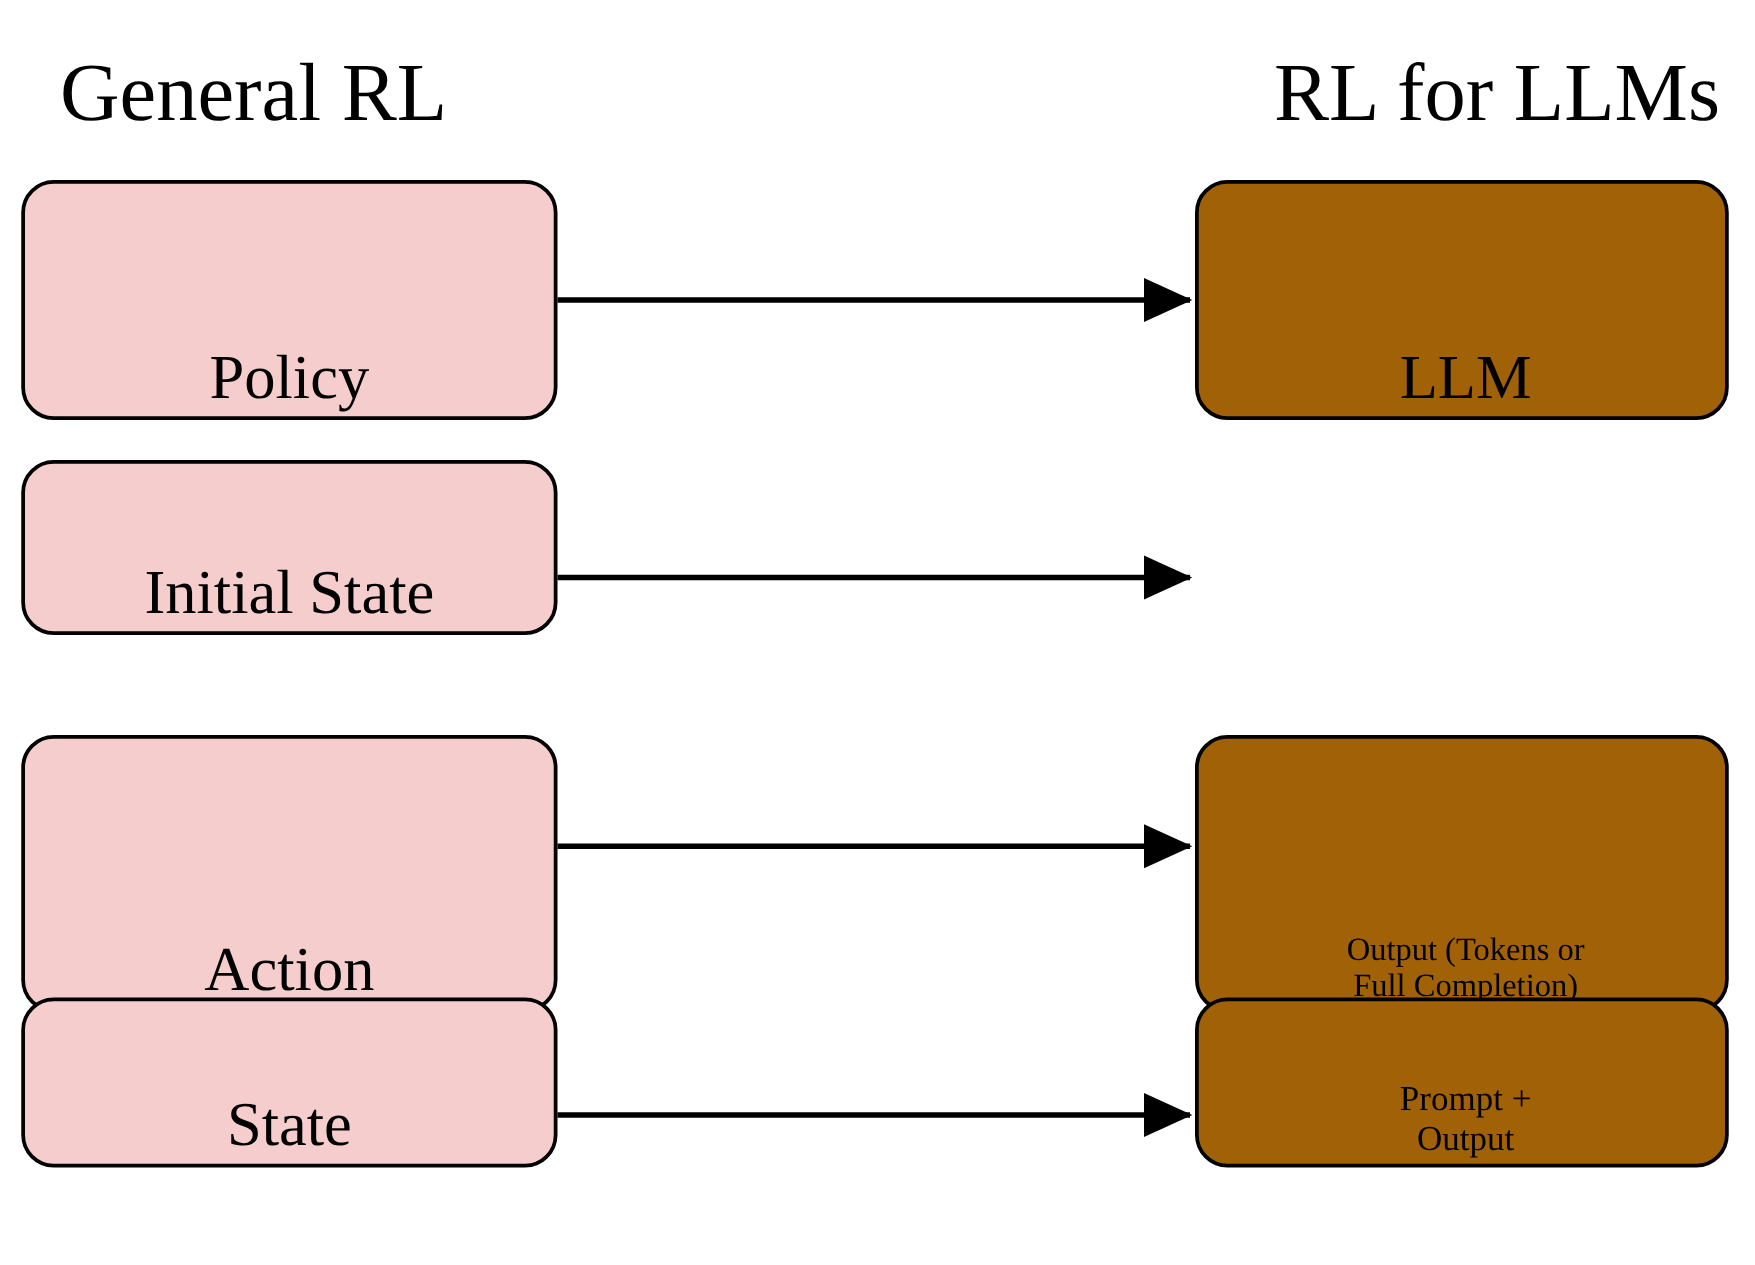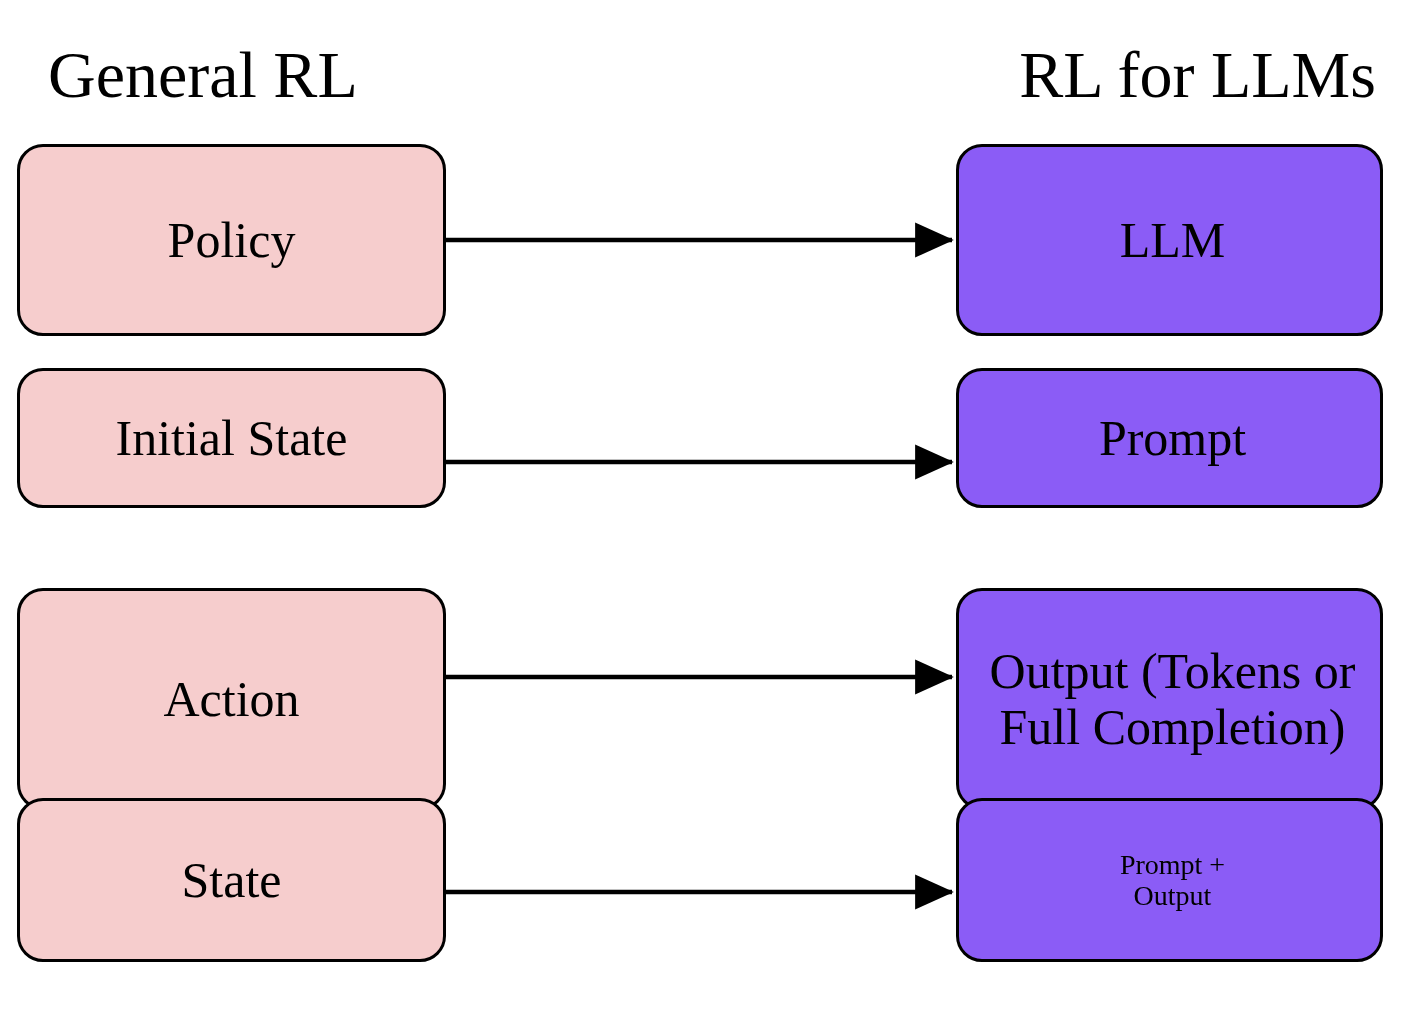--- a/index.html
+++ b/index.html
@@ -32,46 +32,46 @@
   #title-left  { left: 48px;  top: 42px; }
   #title-right { right: 28px; top: 42px; }
 
   
   .node {
     position: absolute;
     box-sizing: border-box;
     border: 3px solid #000000;
     border-radius: 26px;
     display: flex;
-    align-items: center;
+    align-items: flex-end;
     justify-content: center;
     text-align: center;
     padding: 4px 14px;
   }
   .node .node-label {
     display: block;
     white-space: pre-line;
     line-height: 1.12;
   }
   .node.pink  { background: #f6cdcd; }
-  .node.green { background: #8b5cf6; padding-left: 20px; }
+  .node.green { background: #a16207; padding-left: 20px; }
 
   .size-lg { font-size: 50px; }
   .size-md { font-size: 28px; }
-  .size-sm { font-size: 50px; }
+  .size-sm { font-size: 26px; }
 
   
   .col-left  { left: 17px;  width: 429px; }
   
   .col-right { left: 956px; width: 427px; }
 
   .row1 { top: 144px; height: 192px; }
   .row2 { top: 368px; height: 140px; }
   .row3 { top: 588px; height: 222px; }
-  .row4 { top: 798px; height: 164px; }
+  .row4 { top: 798px; height: 136px; }
 
   
   .arrow-layer {
     position: absolute;
     left: 0; top: 0;
     width: 1404px;
     height: 1012px;
     pointer-events: none;
   }
 </style>
@@ -85,23 +85,20 @@
 
   <div class="node pink col-left row1">
     <span class="node-label size-lg">Policy</span>
   </div>
   <div class="node green col-right row1">
     <span class="node-label size-lg">LLM</span>
   </div>
 
   <div class="node pink col-left row2">
     <span class="node-label size-lg">Initial State</span>
-  </div>
-  <div class="node green col-right row2">
-    <span class="node-label size-lg">Prompt</span>
   </div>
 
   <div class="node pink col-left row3">
     <span class="node-label size-lg">Action</span>
   </div>
   <div class="node green col-right row3">
     <span class="node-label size-sm">Output (Tokens or
 Full Completion)</span>
   </div>
 

